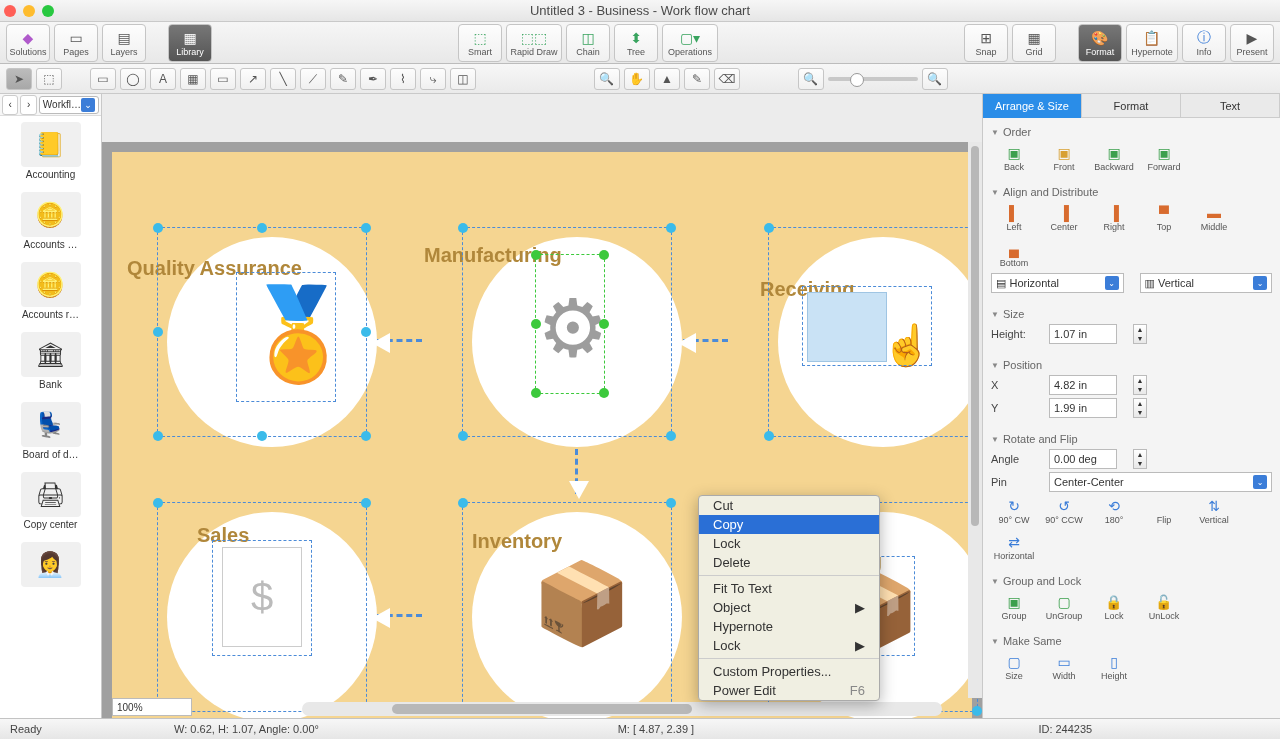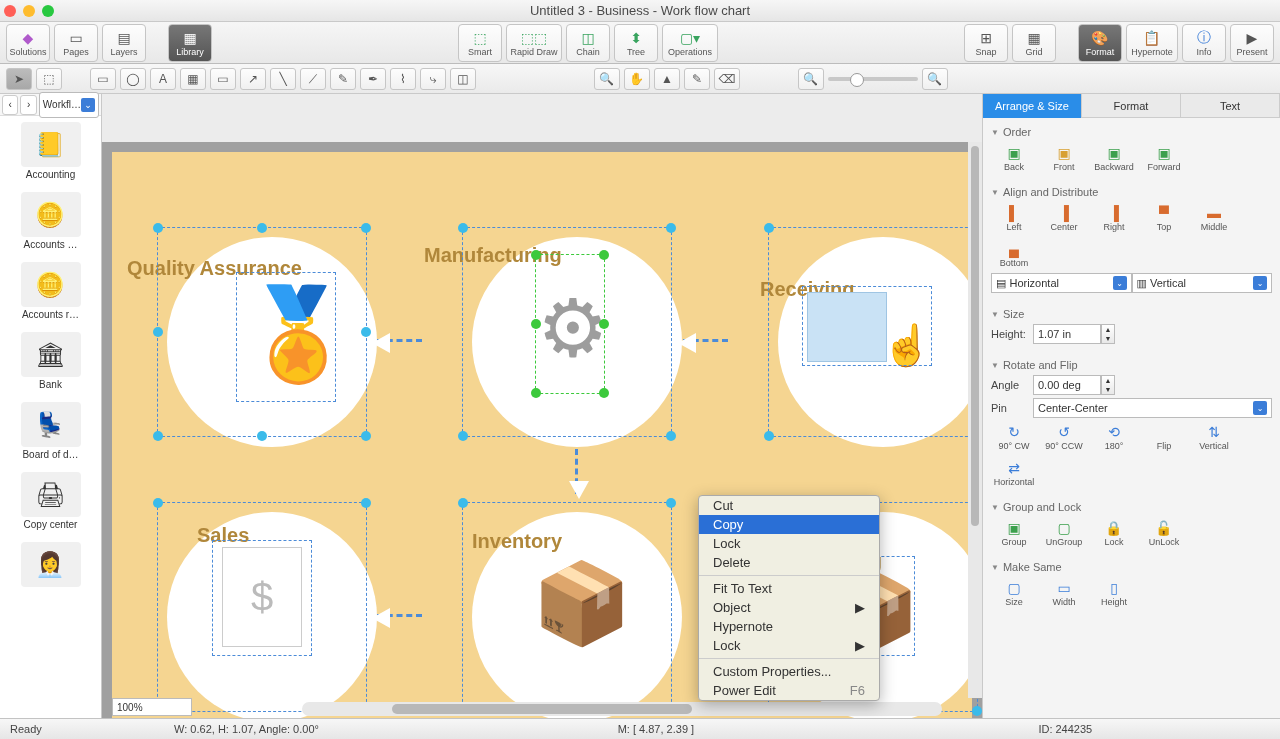--- a/index.html
+++ b/index.html
@@ -13,21 +13,21 @@
 .tbtn { display: flex; flex-direction: column; align-items: center; justify-content: center; width: 44px; height: 38px; font-size: 9px; color: #555; background: linear-gradient(#fdfdfd,#f0f0f0); border: 1px solid #c5c5c5; border-radius: 4px; }
 .tbtn .ic { width: 18px; height: 18px; display: flex; align-items: center; justify-content: center; font-size: 14px; }
 .tsep { width: 14px; }
 .tflex { flex: 1; }
 .shapebar { height: 30px; background: linear-gradient(#f7f7f7,#eaeaea); border-bottom: 1px solid #c9c9c9; display: flex; align-items: center; padding: 0 6px; gap: 4px; }
 .sbtn { width: 26px; height: 22px; background: linear-gradient(#fdfdfd,#f0f0f0); border: 1px solid #c6c6c6; border-radius: 3px; display: flex; align-items: center; justify-content: center; font-size: 12px; color: #555; }
 .app { display: grid; grid-template-columns: 102px 1fr 298px; height: 624px; }
 .sidebar { background: #fff; border-right: 1px solid #c9c9c9; display: flex; flex-direction: column; }
 .sidehead { height: 22px; display: flex; align-items: center; border-bottom: 1px solid #ddd; background: #f7f7f7; }
 .navbtn { width: 18px; height: 20px; border: 1px solid #ccc; background: #fff; display: flex; align-items: center; justify-content: center; font-size: 10px; margin-left: 2px; border-radius: 3px; }
-.libsel { flex: 1; margin: 0 2px; height: 26px; background: #fff; border: 1px solid #bbb; border-radius: 3px; font-size: 10px; padding: 0 3px; display:flex; align-items:center; justify-content:space-between; }
+.libsel { flex: 1; margin: 0 2px; height: 18px; background: #fff; border: 1px solid #bbb; border-radius: 3px; font-size: 10px; padding: 0 3px; display:flex; align-items:center; justify-content:space-between; }
 .libsel .dd { width: 14px; height: 14px; background: #3b7dd8; border-radius: 2px; display: flex; align-items: center; justify-content: center; color: #fff; font-size: 9px; }
 .libitems { flex: 1; overflow: hidden; }
 .libitem { display: flex; flex-direction: column; align-items: center; padding: 6px 0; font-size: 10px; }
 .libicon { width: 60px; height: 45px; background: #f0f0f0; border-radius: 4px; display: flex; align-items: center; justify-content: center; font-size: 24px; margin-bottom: 2px; }
 .canvas-wrap { position: relative; background: #a0a0a0; overflow: hidden; margin-top: 48px; }
 .canvas { position: absolute; left: 10px; top: 10px; width: 860px; height: 600px; background: #f5d591; }
 .canvas-scroll { position:absolute; right: 0; top: 0; bottom: 20px; width: 14px; background: #e8e8e8; }
 .canvas-scroll::after { content: ''; position: absolute; top: 4px; left: 3px; width: 8px; height: 380px; background: #b8b8b8; border-radius: 4px; }
 .circle { position: absolute; width: 210px; height: 210px; border-radius: 50%; background: #fff; }
 .nodelbl { position: absolute; font-size: 20px; font-weight: bold; color: #b0873a; }
@@ -43,21 +43,21 @@
 .rpanel { background: #f4f4f4; border-left: 1px solid #c9c9c9; overflow: hidden; font-size: 11px; }
 .rtabs { display: flex; height: 24px; }
 .rtab { flex: 1; display: flex; align-items: center; justify-content: center; background: #eaeaea; border-bottom: 1px solid #ccc; border-right: 1px solid #ccc; }
 .rtab.active { background: #2a8de8; color: #fff; border-bottom: none; }
 .section { padding: 4px 8px; }
 .sechead { font-size: 11px; color: #666; display: flex; align-items: center; gap: 4px; margin: 4px 0; }
 .sechead::before { content: '▼'; font-size: 8px; color: #888; }
 .iconrow { display: flex; gap: 4px; flex-wrap: wrap; }
 .riconbtn { width: 46px; display: flex; flex-direction: column; align-items: center; font-size: 9px; color: #555; padding: 2px; }
 .riconbtn .ri { width: 22px; height: 18px; display: flex; align-items: center; justify-content: center; font-size: 14px; }
-.row { display: flex; align-items: center; gap: 0; margin: 3px 0; }
+.row { display: flex; align-items: center; gap: 16px; margin: 3px 0; }
 .lbl { width: 42px; font-size: 11px; color: #444; }
 .ninput { width: 68px; height: 20px; border: 1px solid #bbb; background: #fff; font-size: 11px; padding: 0 4px; display:flex; align-items:center; }
 .stepper { width: 14px; height: 20px; border: 1px solid #bbb; background: linear-gradient(#fff,#e8e8e8); display: flex; flex-direction: column; font-size: 7px; align-items: center; justify-content: space-around; }
 .sel-input { flex: 1; height: 20px; border: 1px solid #bbb; background: #fff; font-size: 11px; padding: 0 4px; display: flex; align-items: center; justify-content: space-between; }
 .sel-input .ddw { width: 14px; height: 14px; background: #3b7dd8; border-radius: 2px; display: flex; align-items: center; justify-content: center; color: #fff; font-size: 8px; }
 .chk { width: 13px; height: 13px; border: 1px solid #999; background: #fff; }
 .statusbar { height: 21px; background: linear-gradient(#f7f7f7,#e6e6e6); border-top: 1px solid #c3c3c3; display: flex; align-items: center; padding: 0 10px; font-size: 11px; color: #444; }
 .statusbar .sp { flex: 1; text-align: center; }
 .ctxmenu { position: absolute; left: 596px; top: 353px; width: 182px; background: #f0efe2; border: 1px solid #aaa; border-radius: 4px; box-shadow: 0 4px 16px rgba(0,0,0,0.3); overflow: hidden; z-index: 50; font-size: 13px; }
 .ctxitem { padding: 2px 14px; display: flex; justify-content: space-between; align-items: center; height: 19px; }
@@ -451,20 +451,45 @@
         <div class="ninput">
             <span>1.07 in</span>
           </div>
         <div class="stepper">
             <span>▲</span>
             <span>▼</span>
           </div>
       </div>
     </div>
 
+    <div class="section">
+      <div class="sechead">
+          <span>Position</span>
+        </div>
+      <div class="row">
+        <div class="lbl">X</div>
+        <div class="ninput">
+            <span>4.82 in</span>
+          </div>
+        <div class="stepper">
+            <span>▲</span>
+            <span>▼</span>
+          </div>
+      </div>
+      <div class="row">
+        <div class="lbl">Y</div>
+        <div class="ninput">
+            <span>1.99 in</span>
+          </div>
+        <div class="stepper">
+            <span>▲</span>
+            <span>▼</span>
+          </div>
+      </div>
+    </div>
 
     <div class="section">
       <div class="sechead">
           <span>Rotate and Flip</span>
         </div>
       <div class="row">
         <div class="lbl">Angle</div>
         <div class="ninput">
             <span>0.00 deg</span>
           </div>

